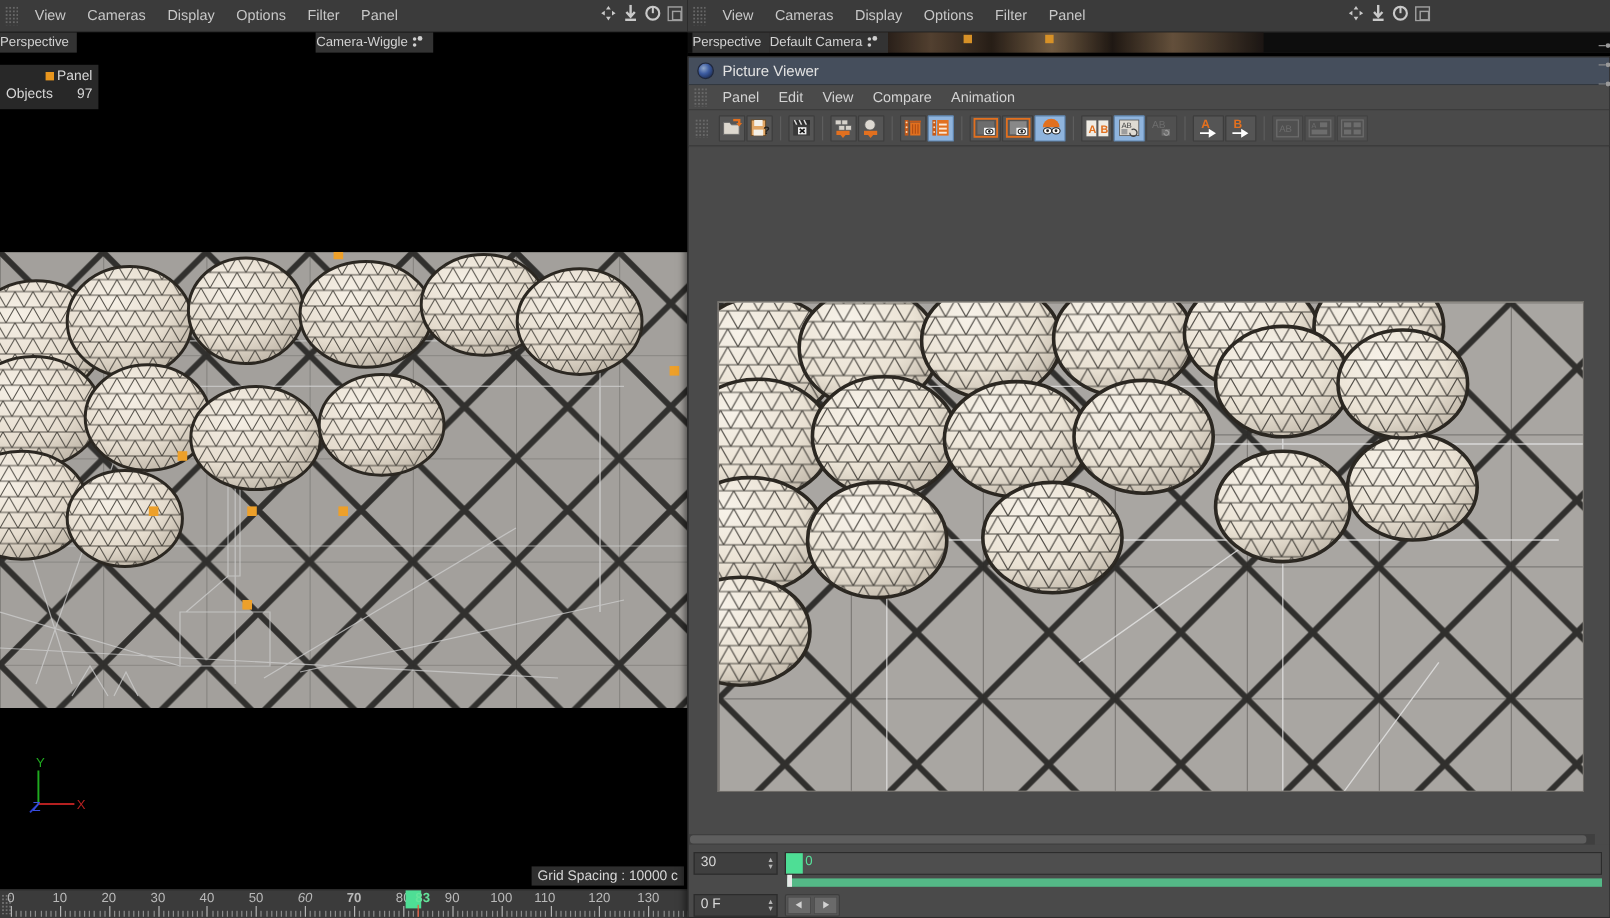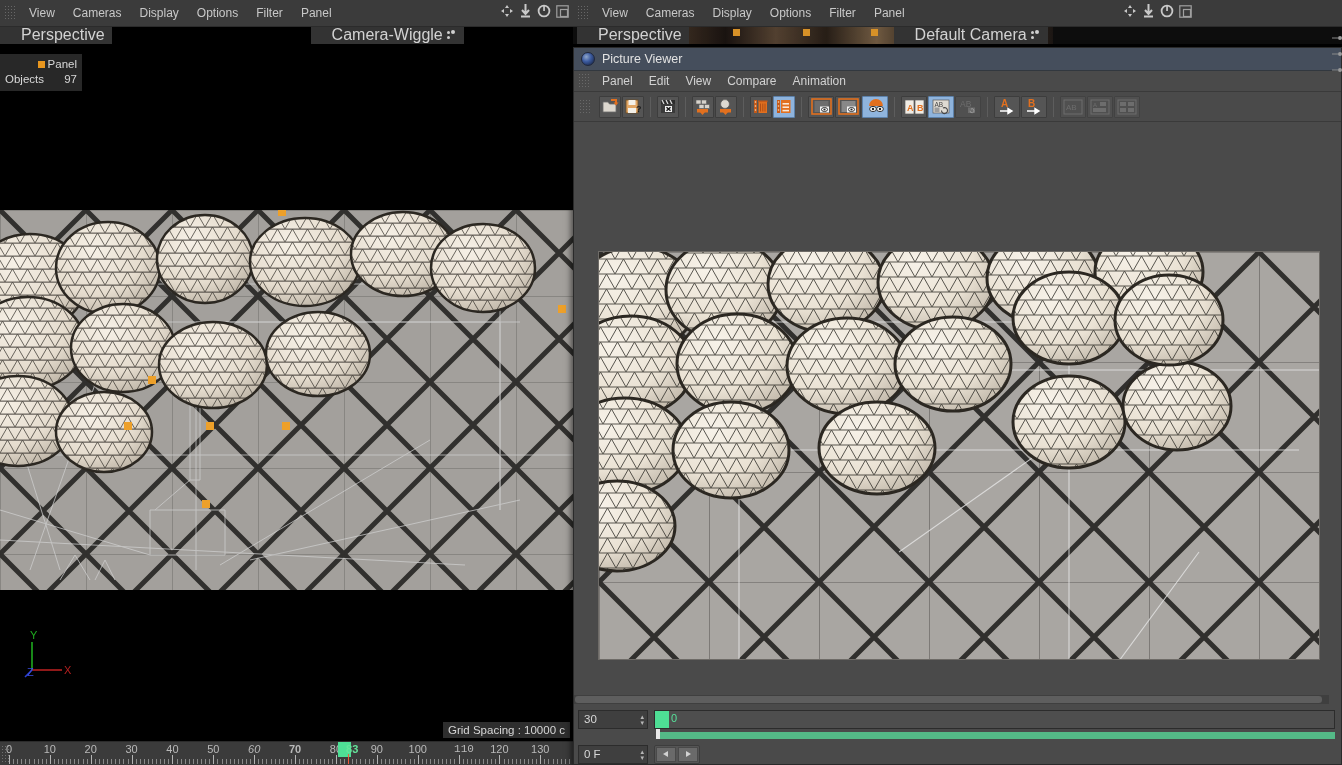--- a/index.html
+++ b/index.html
@@ -27,22 +27,22 @@
     color: #c8c8c8; font-size: 12px; padding: 2px 9px; white-space: nowrap;
   }
   .vp-icons { position: absolute; right: 4px; top: 4px; display: flex; gap: 5px; align-items: center; }
   .vp-icons svg { display: block; }
 
   .vp-labelbar {
     position: relative; height: 17px; background: #000;
     display: flex; align-items: center;
   }
   .vp-tag {
-    background: #333333; color: #d2d2d2; font-size: 16px;
-    padding: 1px 7px 2px 21px; line-height: 14px; white-space: nowrap;
+    background: #333333; color: #d2d2d2; font-size: 11px;
+    padding: 1px 7px 2px 0; line-height: 14px; white-space: nowrap;
   }
   .vp-tag.cam { display: inline-flex; align-items: center; gap: 4px; }
   .cam-dots { display: inline-block; width: 10px; height: 10px; position: relative; }
   .cam-dots i { position: absolute; background: #cfcfcf; border-radius: 50%; }
   .cam-dots i:nth-child(1){ width:3px;height:3px; left:0; top:1px;}
   .cam-dots i:nth-child(2){ width:3px;height:3px; left:0; top:6px;}
   .cam-dots i:nth-child(3){ width:4px;height:4px; left:4px; top:0px;}
 
   .vp-canvas { position: absolute; left: 0; top: 44px; width: 573px; height: 697px; background: #000; overflow: hidden; }
   .stats-overlay {
@@ -219,21 +219,21 @@
         </svg>
       </div>
     </div>
     <div class="rv-labelbar">
       <div class="rv-thumbstrip">
         <div class="thumb-mark" style="left:100px;"></div>
         <div class="thumb-mark" style="left:170px;"></div>
         <div class="thumb-mark" style="left:238px;"></div>
       </div>
       <div class="vp-tag" style="margin-left:4px; z-index:3;">Perspective</div>
-      <div class="vp-tag cam" style="margin-left:205px; z-index:3;text-align:center;">
+      <div class="vp-tag cam" style="z-index:3;text-align:center;">
         <span>Default Camera</span>
         <span class="cam-dots">
             <i></i>
             <i></i>
             <i></i>
           </span>
       </div>
     </div>
     <div class="rv-body"></div>
   </div>
@@ -417,21 +417,21 @@
           <div class="tl-num" style="left: 40.8696px;">10</div>
           <div class="tl-num" style="left: 81.7391px;">20</div>
           <div class="tl-num" style="left: 122.609px;">30</div>
           <div class="tl-num" style="left: 163.478px;">40</div>
           <div class="tl-num" style="left: 204.348px;">50</div>
           <div class="tl-num" style="left: 245.217px; font-style: italic;">60</div>
           <div class="tl-num" style="left: 286.087px; font-weight: bold;">70</div>
           <div class="tl-num" style="left: 326.957px;">80</div>
           <div class="tl-num" style="left: 367.826px;">90</div>
           <div class="tl-num" style="left: 408.696px;">100</div>
-          <div class="tl-num" style="left: 455px; font-family: Liberation Mono, monospace;">110</div>
+          <div class="tl-num" style="left: 445px;">110</div>
           <div class="tl-num" style="left: 490.435px;">120</div>
           <div class="tl-num" style="left: 531.304px;">130</div>
           <div class="tl-cursor" style="left: 329.217px; background: rgb(78, 222, 149);"></div>
           <div class="tl-num cur" style="left: 343.217px;">83</div>
         </div>
       <div class="tl-ticks" id="tl-ticks">
           <div class="tick maj" style="left: 0px;"></div>
           <div class="tick min" style="left: 4.08696px;"></div>
           <div class="tick min" style="left: 8.17391px;"></div>
           <div class="tick min" style="left: 12.2609px;"></div>

